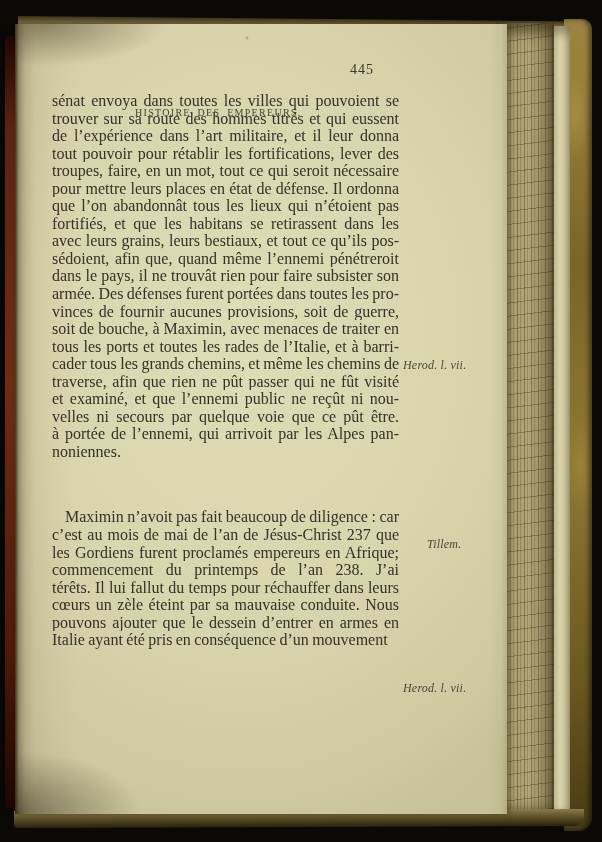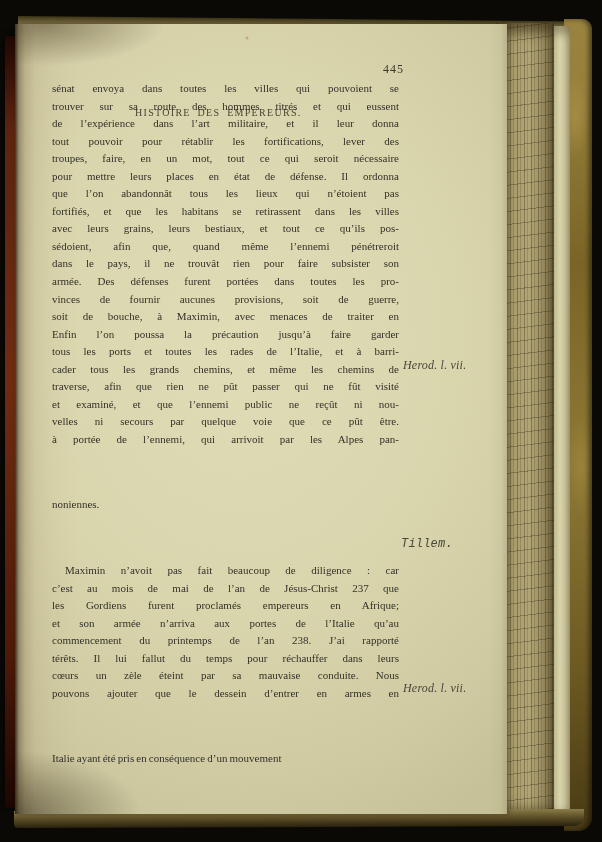--- a/index.html
+++ b/index.html
@@ -68,43 +68,43 @@
     box-shadow:2px 0 4px rgba(50,38,16,.45);
   }
 
   .running-title{
     position:absolute;left:120px;top:44px;
     font-size:10px;letter-spacing:1.3px;word-spacing:3px;
     color:#4b4433;white-space:nowrap;margin-top:39px;
   }
   .page-number{
     position:absolute;left:335px;top:38px;
-    font-size:12px;color:#3a3830;letter-spacing:1px;margin-left:33px;
+    font-size:14px;color:#3a3830;letter-spacing:1px;
   }
 
   .text-block{
-    position:absolute;left:37px;top:56px;width:347px;
+    position:absolute;left:37px;top:68px;width:347px;
     --lh:17.55px;
-    font-size:11px;line-height:var(--lh);
+    font-size:16px;line-height:var(--lh);
     color:#34322a;word-spacing:-.6px;
   }
   .line{
     height:var(--lh);overflow:hidden;
     text-align:justify;text-align-last:justify;
     white-space:normal;
   }
-  .line.last{text-align-last:left;margin-top:48px;}
+  .line.last{text-align-last:left;}
   .line.indent{text-indent:13px;margin-top:48px;}
 
   .margin-note{
     position:absolute;font-style:italic;font-size:12px;
     color:#4a473c;white-space:nowrap;letter-spacing:.2px;
   }
   .note-1{left:388px;top:334px;}
-  .note-2{left:386px;top:513px;font-family:Liberation Mono, monospace;}
+  .note-2{left:412px;top:513px;}
   .note-3{left:388px;top:657px;}
 </style>
 </head>
 <body>
 
 <div class="layer spine"></div>
 <div class="layer top-edge"></div>
 <div class="layer cover-edge"></div>
 <div class="layer fore-edge-light"></div>
 <div class="layer fore-edge"></div>
@@ -122,32 +122,30 @@
       <div class="line">troupes, faire, en un mot, tout ce qui seroit nécessaire</div>
       <div class="line">pour mettre leurs places en état de défense. Il ordonna</div>
       <div class="line">que l’on abandonnât tous les lieux qui n’étoient pas</div>
       <div class="line">fortifiés, et que les habitans se retirassent dans les villes</div>
       <div class="line">avec leurs grains, leurs bestiaux, et tout ce qu’ils pos-</div>
       <div class="line">sédoient, afin que, quand même l’ennemi pénétreroit</div>
       <div class="line">dans le pays, il ne trouvât rien pour faire subsister son</div>
       <div class="line">armée. Des défenses furent portées dans toutes les pro-</div>
       <div class="line">vinces de fournir aucunes provisions, soit de guerre,</div>
       <div class="line">soit de bouche, à Maximin, avec menaces de traiter en</div>
-      <div class="line">Enfin l’on poussa la précaution jusqu’à faire garder</div>
       <div class="line">tous les ports et toutes les rades de l’Italie, et à barri-</div>
       <div class="line">cader tous les grands chemins, et même les chemins de</div>
       <div class="line">traverse, afin que rien ne pût passer qui ne fût visité</div>
       <div class="line">et examiné, et que l’ennemi public ne reçût ni nou-</div>
       <div class="line">velles ni secours par quelque voie que ce pût être.</div>
       <div class="line">à portée de l’ennemi, qui arrivoit par les Alpes pan-</div>
       <div class="line last">noniennes.</div>
       <div class="line indent">Maximin n’avoit pas fait beaucoup de diligence : car</div>
       <div class="line">c’est au mois de mai de l’an de Jésus-Christ 237 que</div>
       <div class="line">les Gordiens furent proclamés empereurs en Afrique;</div>
-      <div class="line">et son armée n’arriva aux portes de l’Italie qu’au</div>
       <div class="line">commencement du printemps de l’an 238. J’ai rapporté</div>
       <div class="line">térêts. Il lui fallut du temps pour réchauffer dans leurs</div>
       <div class="line">cœurs un zèle éteint par sa mauvaise conduite. Nous</div>
       <div class="line">pouvons ajouter que le dessein d’entrer en armes en</div>
       <div class="line last">Italie ayant été pris en conséquence d’un mouvement</div>
     </div>
 
   <div class="margin-note note-1">Herod. l. vii.</div>
   <div class="margin-note note-2">Tillem.</div>
   <div class="margin-note note-3">Herod. l. vii.</div>

